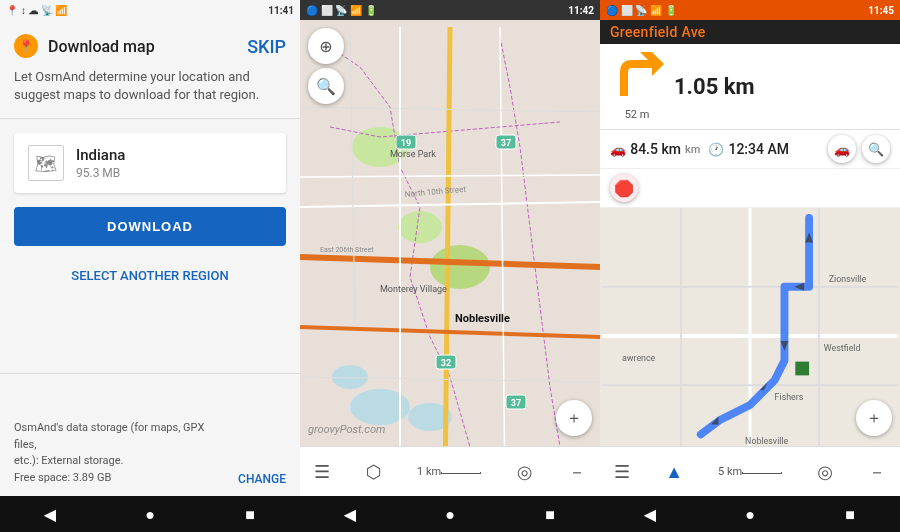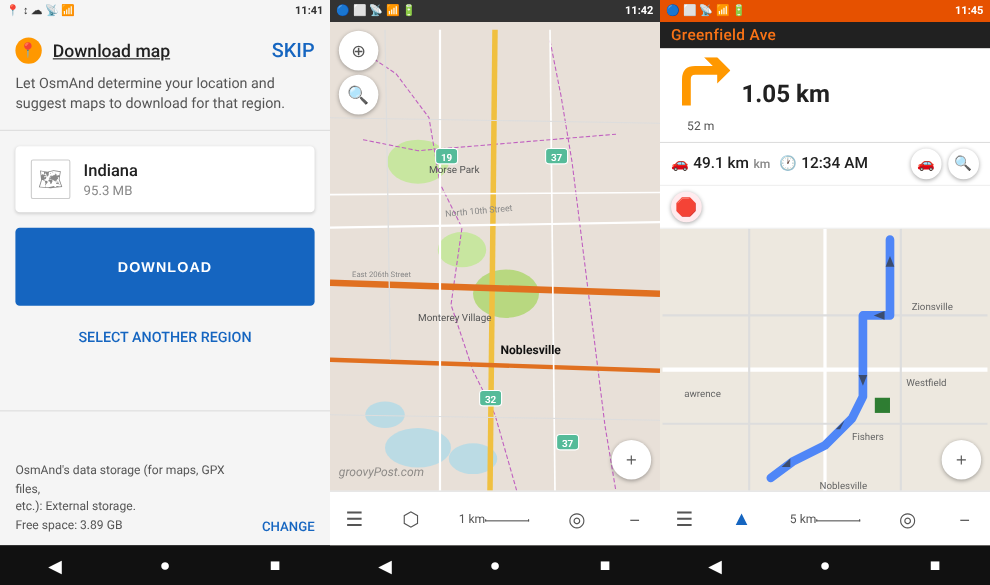--- a/index.html
+++ b/index.html
@@ -70,21 +70,20 @@
       flex: none;
     }
     .location-pin {
       color: #fff;
       font-size: 13px;
     }
     .download-title {
       font-size: 16px;
       font-weight: 500;
       color: #212121;
-      text-decoration: underline;
     }
     .skip-btn {
       font-size: 18px;
       color: #1565c0;
       font-weight: 500;
       cursor: pointer;
       padding-top: 2px;
     }
     .download-desc {
       padding: 10px 4px 14px 14px;
@@ -127,21 +126,21 @@
       font-size: 12px;
       color: #888;
       margin-top: 2px;
     }
     .download-btn {
       margin: 0 14px 14px 14px;
       background: #1565c0;
       color: #fff;
       border: none;
       border-radius: 4px;
-      padding: 28px;
+      padding: 12px;
       font-size: 13px;
       font-weight: bold;
       letter-spacing: 1px;
       cursor: pointer;
       text-align: center;
       width: calc(100% - 28px);
     }
     .select-region-btn {
       text-align: center;
       color: #1565c0;
@@ -477,21 +476,21 @@
         <span style="font-size:11px;color:#555;margin-top:2px;">52 m</span>
       </div>
       <div class="distance-block">
         <span class="dist-main">1.05 km</span>
       </div>
     </div>
 
     <div class="nav-info-bar">
       <div class="nav-stat">
         <span style="color:#777;font-size:13px;">🚗</span>
-        <span>49.1 km</span>
+        <span>84.5 km</span>
         <span style="font-size:11px;color:#888;">km</span>
       </div>
       <div class="nav-stat">
         <span style="color:#ff9800;font-size:13px;">🕐</span>
         <span>12:34 AM</span>
       </div>
       <div style="margin-left:auto;display:flex;gap:6px;">
         <div class="map-circle-btn" style="width:28px;height:28px;font-size:13px;">🚗</div>
         <div class="map-circle-btn" style="width:28px;height:28px;font-size:13px;">🔍</div>
       </div>

